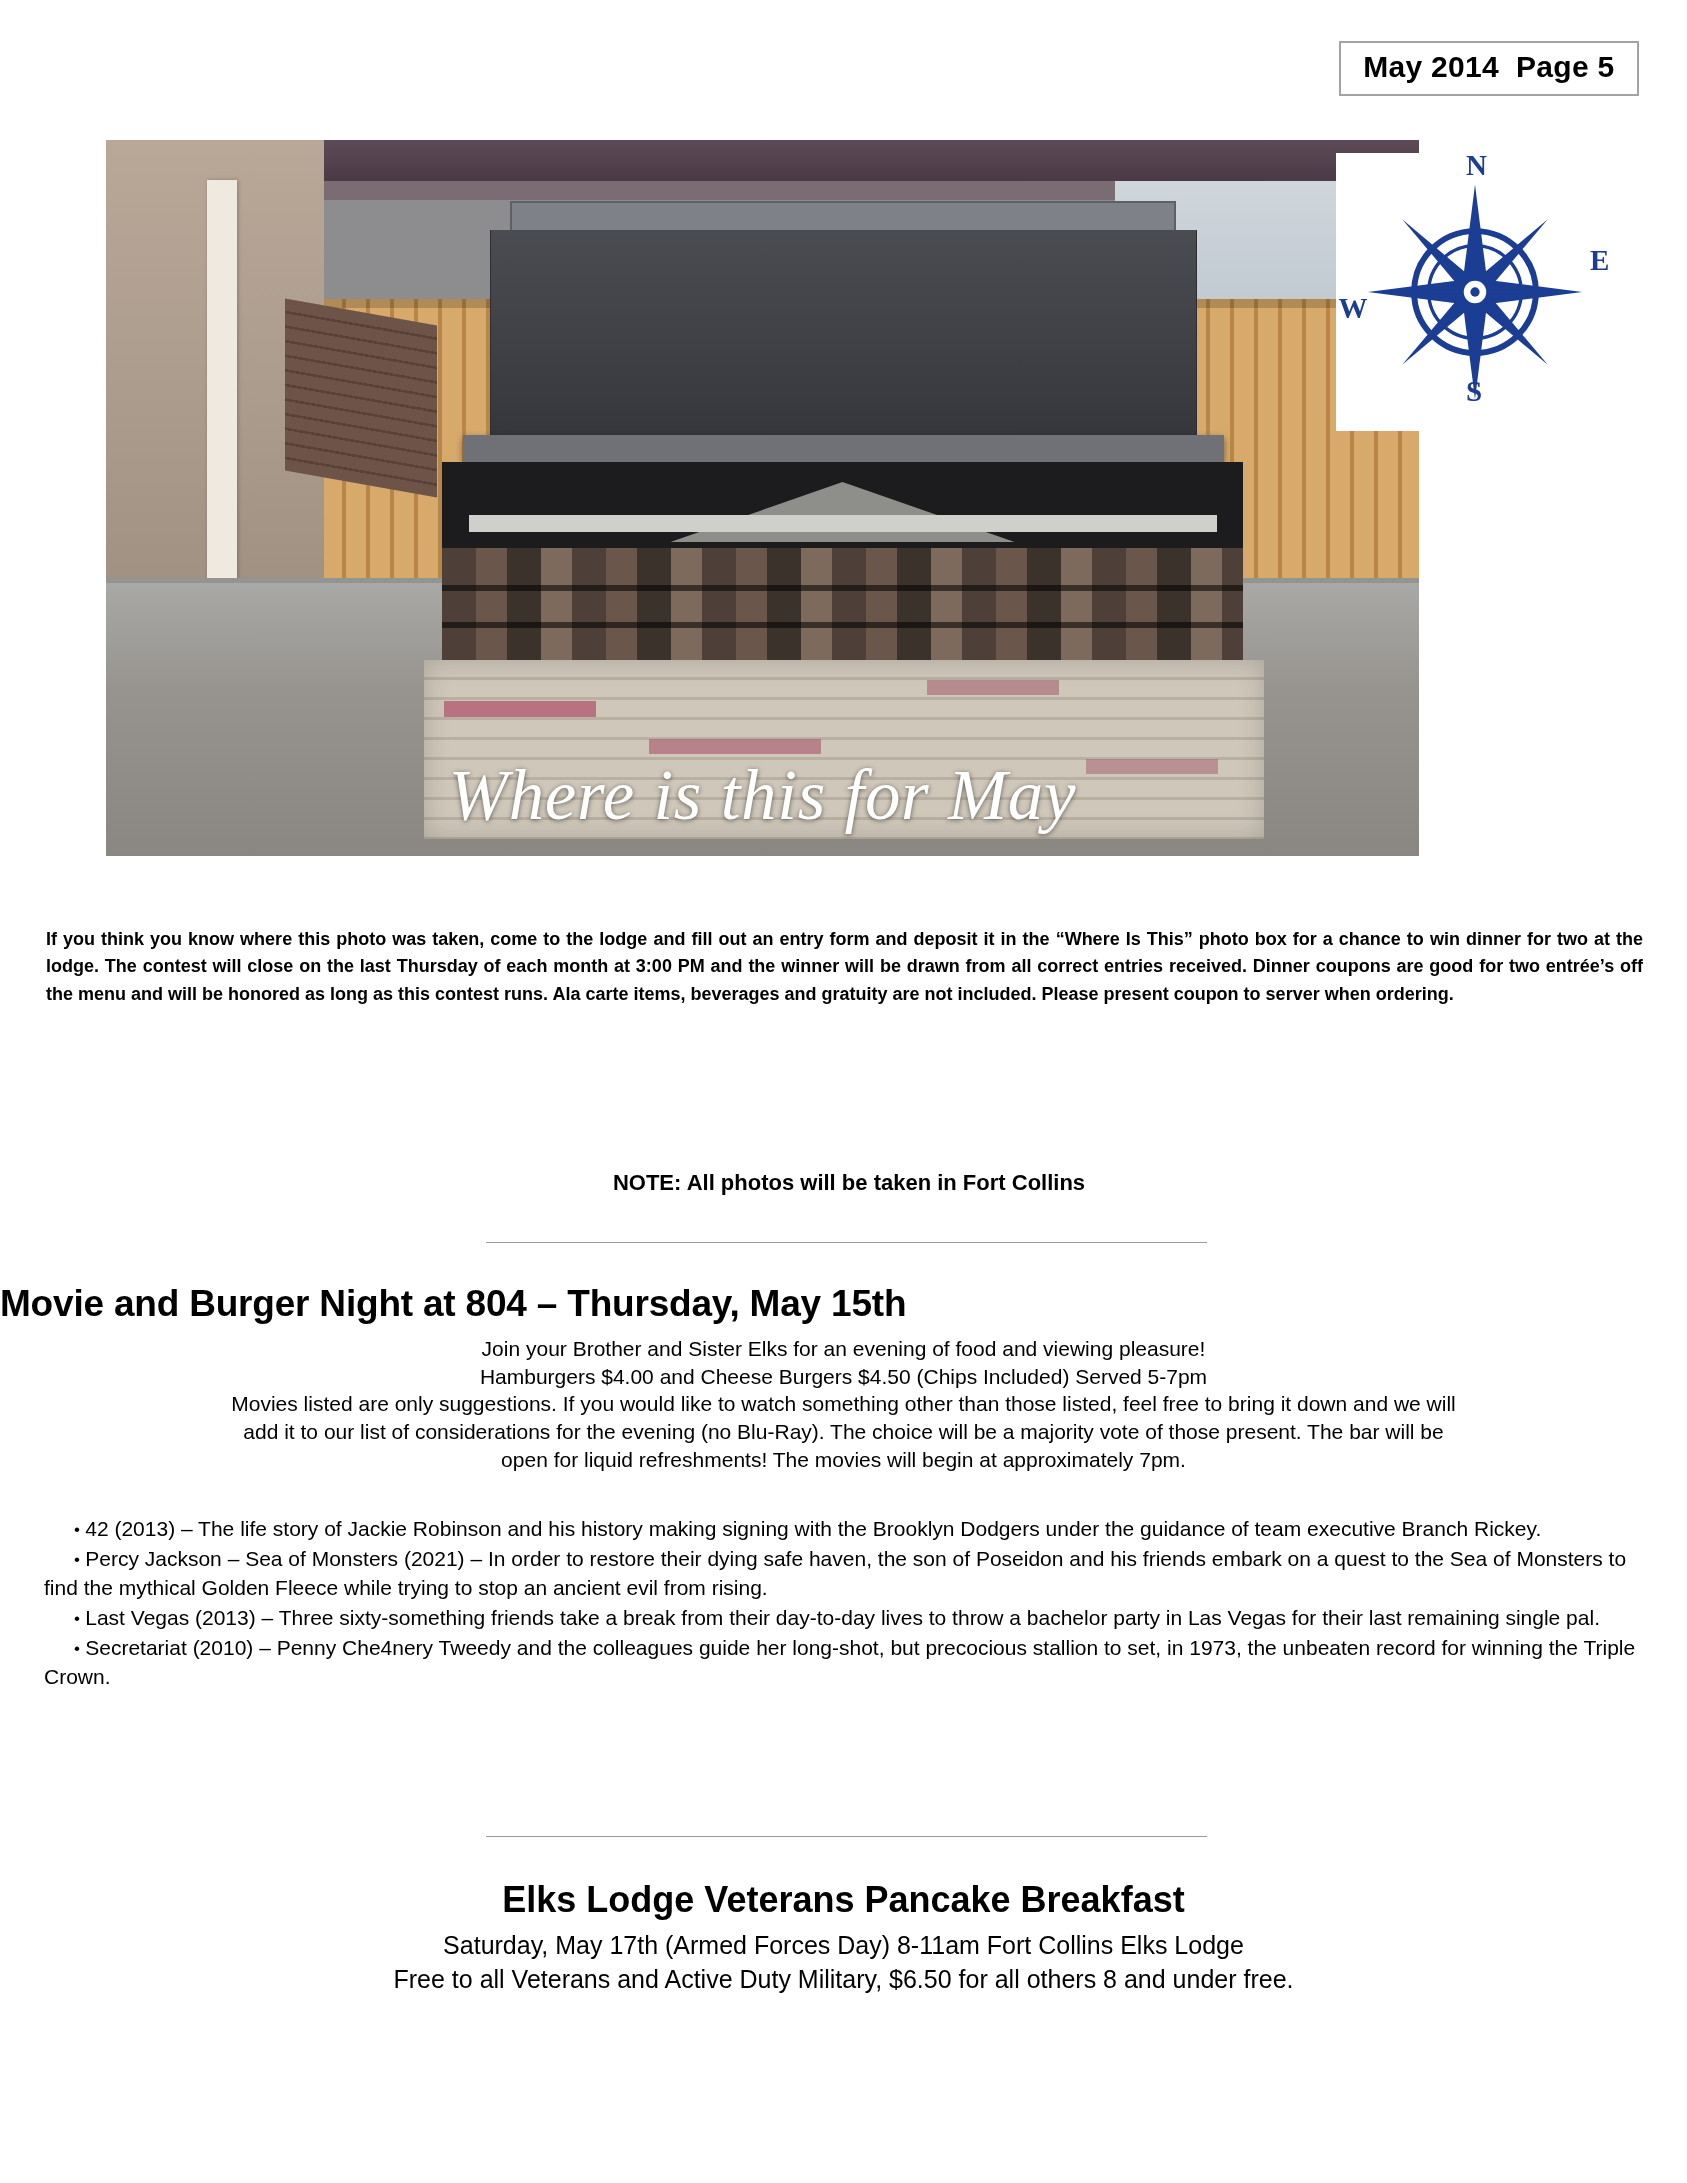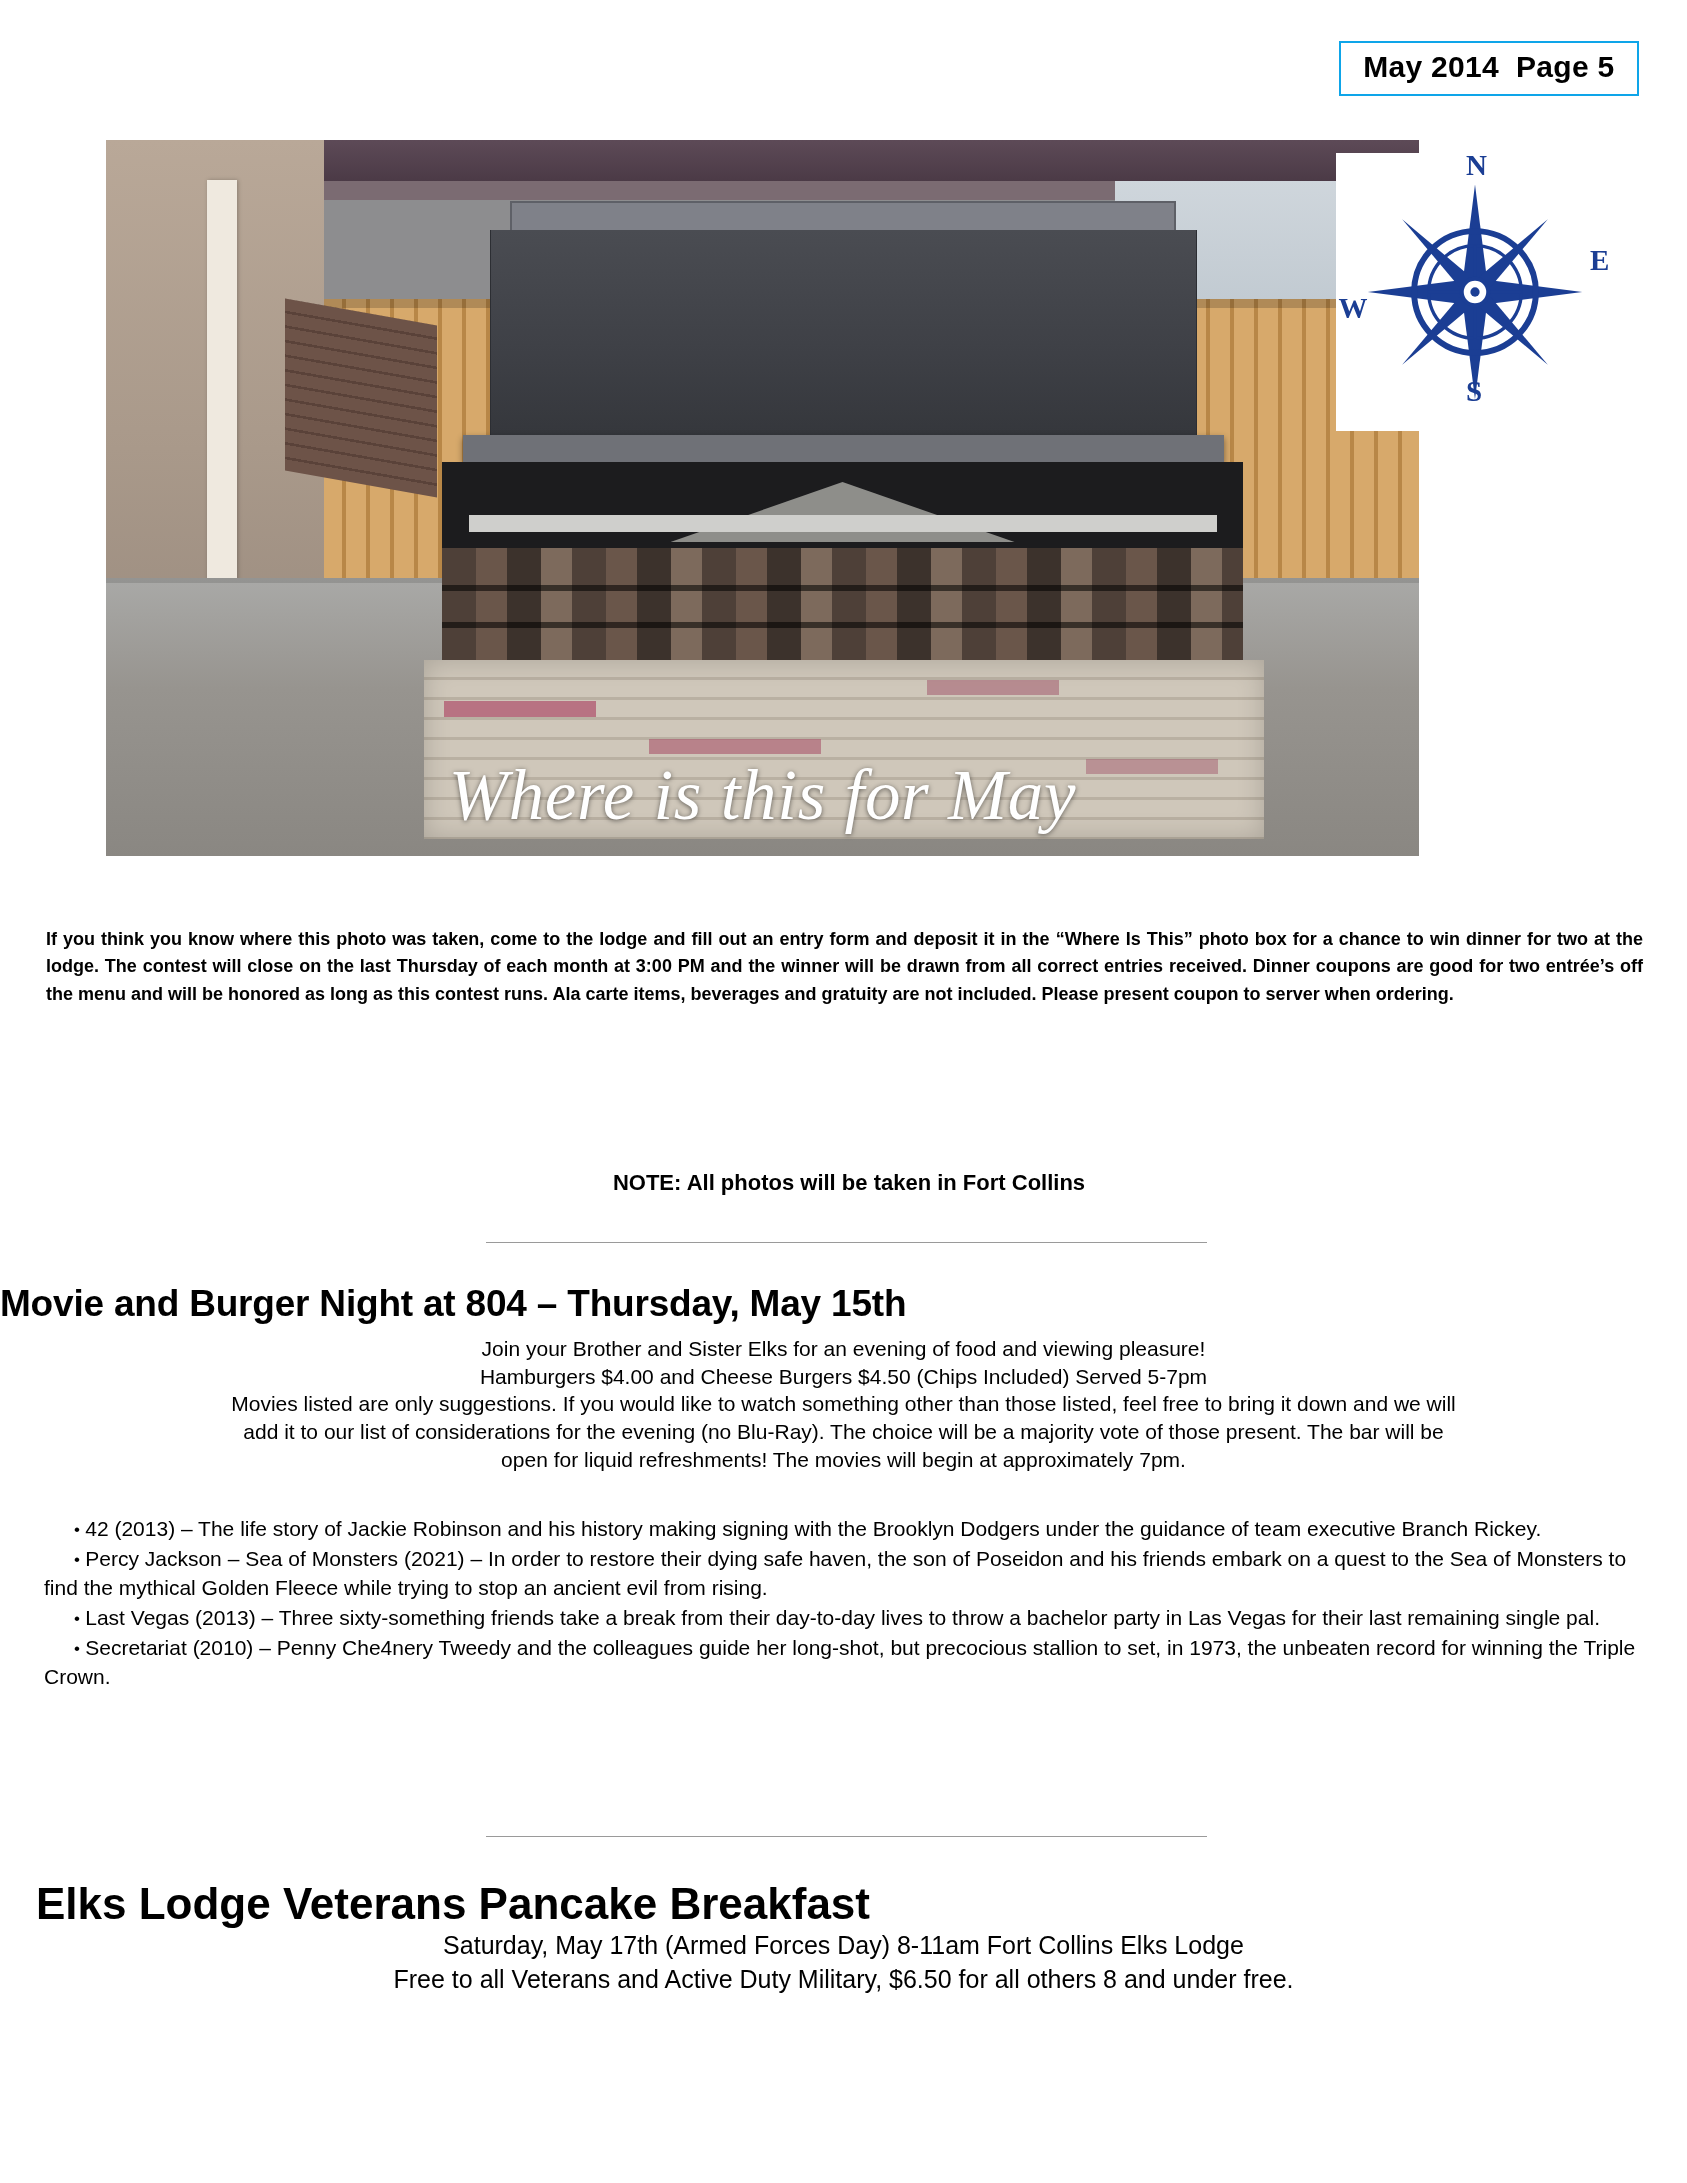--- a/index.html
+++ b/index.html
@@ -22,21 +22,21 @@
     height: 2183px;
     box-sizing: border-box;
     padding: 0;
   }
 
   
   .header-box {
     position: absolute;
     top: 41px;
     right: 48px;
-    border: 2px solid #0ea5e9;
+    border: 2px solid #a3a3a3;
     padding: 9.3px 22.5px 12px 22.5px;
     font-size: 30px;
     font-weight: bold;
     letter-spacing: 0.3px;
     line-height: 1;
     background: #fff;
   }
   .header-box .hdr-inner {
     display: flex;
     gap: 17px;
@@ -344,23 +344,23 @@
   .movie-list .bullet {
     font-size: 17px;
     vertical-align: middle;
     padding-right: 5.3px;
   }
 
   .pancake-title {
     position: absolute;
     left: 0; right: 0;
     top: 1879px;
-    font-size: 44px;
+    text-align: center;
+    font-size: 36px;
     font-weight: bold;
-    margin-left: 36px;
   }
   .pancake-lines {
     position: absolute;
     left: 40px; right: 40px;
     top: 1929px;
     text-align: center;
     font-size: 25px;
     line-height: 1.35;
   }
   .pancake-lines .l { display:block; }

